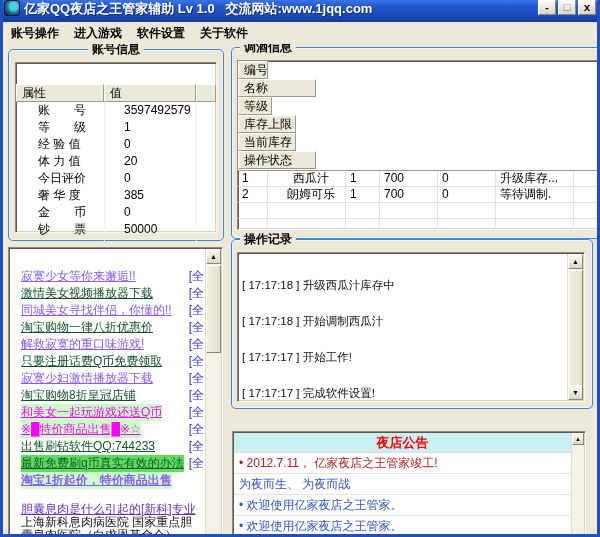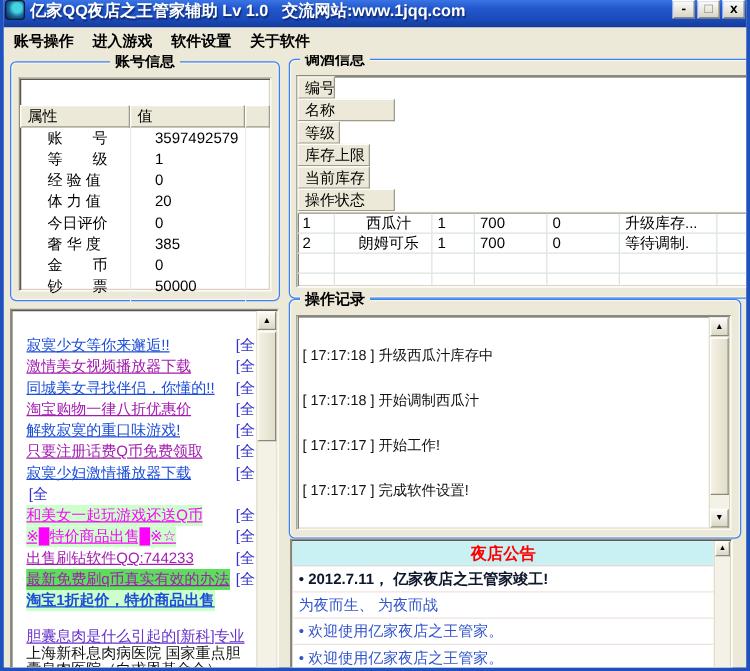--- a/index.html
+++ b/index.html
@@ -62,21 +62,21 @@
   .dr-view { position:absolute; left:5px; right:7px; top:12px; bottom:8px; overflow:hidden; }
   .dr-head { display:flex;flex-direction:column; }
   .dr-row { display:flex; height:16px; }
   .dc { border-right:1px solid #DCE4E4; border-bottom:1px solid #DCE4E4;
     line-height:15px; padding-left:4px; overflow:hidden; white-space:nowrap; }
   .w0{width:30px;} .w1{width:78px;} .w2{width:34px;} .w3{width:58px;}
   .w4{width:58px;} .w5{width:78px;} .wf{flex:1;}
   .dc.w1{padding-left:9px;text-align:center;}
 
   
-  .gb-log { left:228px; top:195px; width:362px; height:192px; }
+  .gb-log { left:228px; top:195px; width:362px; height:170px; }
   .logbox { position:absolute; left:5px; right:7px; top:12px; bottom:6px; }
   .log-lines { position:absolute; left:4px; top:2px; right:18px; bottom:0;
     overflow:hidden; font-size:11.5px; line-height:12px; white-space:pre; color:#111; }
 
   
   .vscroll { position:absolute; right:1px; top:1px; bottom:1px; width:16px;
     background:#F4F1E6; border-left:1px solid #E2DECB; }
   .sb-btn { position:absolute; left:0; width:15px; height:15px;
     background:linear-gradient(#FBFAF4,#DCD8C6); border:1px solid #8A8878;
     border-top-color:#FFF; border-left-color:#FFF; font-size:7px; line-height:13px;
@@ -86,35 +86,35 @@
     background:linear-gradient(90deg,#F4F1E4,#E2DECA); border:1px solid #8A8878;
     border-top-color:#FFF; border-left-color:#FFF; }
 
   
   .ad-panel { position:absolute; left:5px; top:203px; width:215px; height:292px; }
   .ad-list { position:absolute; left:2px; top:20px; right:18px; }
   .ad-row { height:17px; display:flex; align-items:center; justify-content:space-between;
     padding-left:10px; white-space:nowrap; overflow:hidden; }
   .ad-link { text-decoration:underline; overflow:hidden; }
   .ad-suffix { color:#3333CC; flex:0 0 auto; padding-left:2px; }
-  .c-red{color:#1d4ed8;} .c-blue{color:#a21caf;text-align:right;} .c-magenta{color:#FF00FF;} .bg-pg{background:#CCFFCC;text-decoration:underline;} .bg-bg{background:#5CDE5C;}
+  .c-red{color:#8b5cf6;} .c-blue{color:#14532d;text-align:right;} .c-magenta{color:#FF00FF;} .bg-pg{background:#CCFFCC;text-decoration:underline;} .bg-bg{background:#5CDE5C;}
   .bold{font-weight:bold;}
   .med-block { margin-top:13px; padding-left:10px; padding-right:4px; }
   .med-head { display:block; color:#6633CC; text-decoration:underline; white-space:nowrap;
     overflow:hidden; line-height:14px; }
   .med-body { line-height:13px; color:#111; }
 
   
   .nt-panel { position:absolute; left:229px; top:387px; width:354px; height:110px; }
   .nt-inner { position:absolute; left:1px; top:1px; right:14px; bottom:0; background:#fff; }
   .nt-header { height:20px; line-height:20px; text-align:center; background:#C9F0F2;
     color:#FF0000; font-weight:bold; font-size:13px; border-bottom:1px solid #E6D8D4; }
   .nt-row { height:21px; line-height:21px; padding-left:5px; border-bottom:1px solid #EFE2DE;
     white-space:nowrap; overflow:hidden; font-size:12px; }
-  .nt-red{color:#0f172a;font-weight:bold;} .nt-blue{color:#3355CC;}
+  .nt-red{color:#b91c1c;} .nt-blue{color:#3355CC;}
   .nt-scroll { position:absolute; right:1px; top:1px; bottom:0; width:13px;
     background:#F4F1E6; border-left:1px solid #E2DECB; }
   .nt-up { width:12px; height:12px; line-height:10px; font-size:6px; }
 </style>
 </head>
 <body>
 
 <div class="window">
 
   <div class="titlebar">
@@ -341,20 +341,21 @@
           </div>
         <div class="ad-row">
             <span class="ad-link c-blue">只要注册话费Q币免费领取</span>
             <span class="ad-suffix">[全</span>
           </div>
         <div class="ad-row">
             <span class="ad-link c-red">寂寞少妇激情播放器下载</span>
             <span class="ad-suffix">[全</span>
           </div>
         <div class="ad-row">
+            <span class="ad-link c-blue">淘宝购物8折皇冠店铺</span>
             <span class="ad-suffix">[全</span>
           </div>
         <div class="ad-row">
             <span class="ad-link c-magenta bg-pg">和美女一起玩游戏还送Q币</span>
             <span class="ad-suffix">[全</span>
           </div>
         <div class="ad-row">
             <span class="ad-link c-magenta bg-pg">※█特价商品出售█※☆</span>
             <span class="ad-suffix">[全</span>
           </div>

